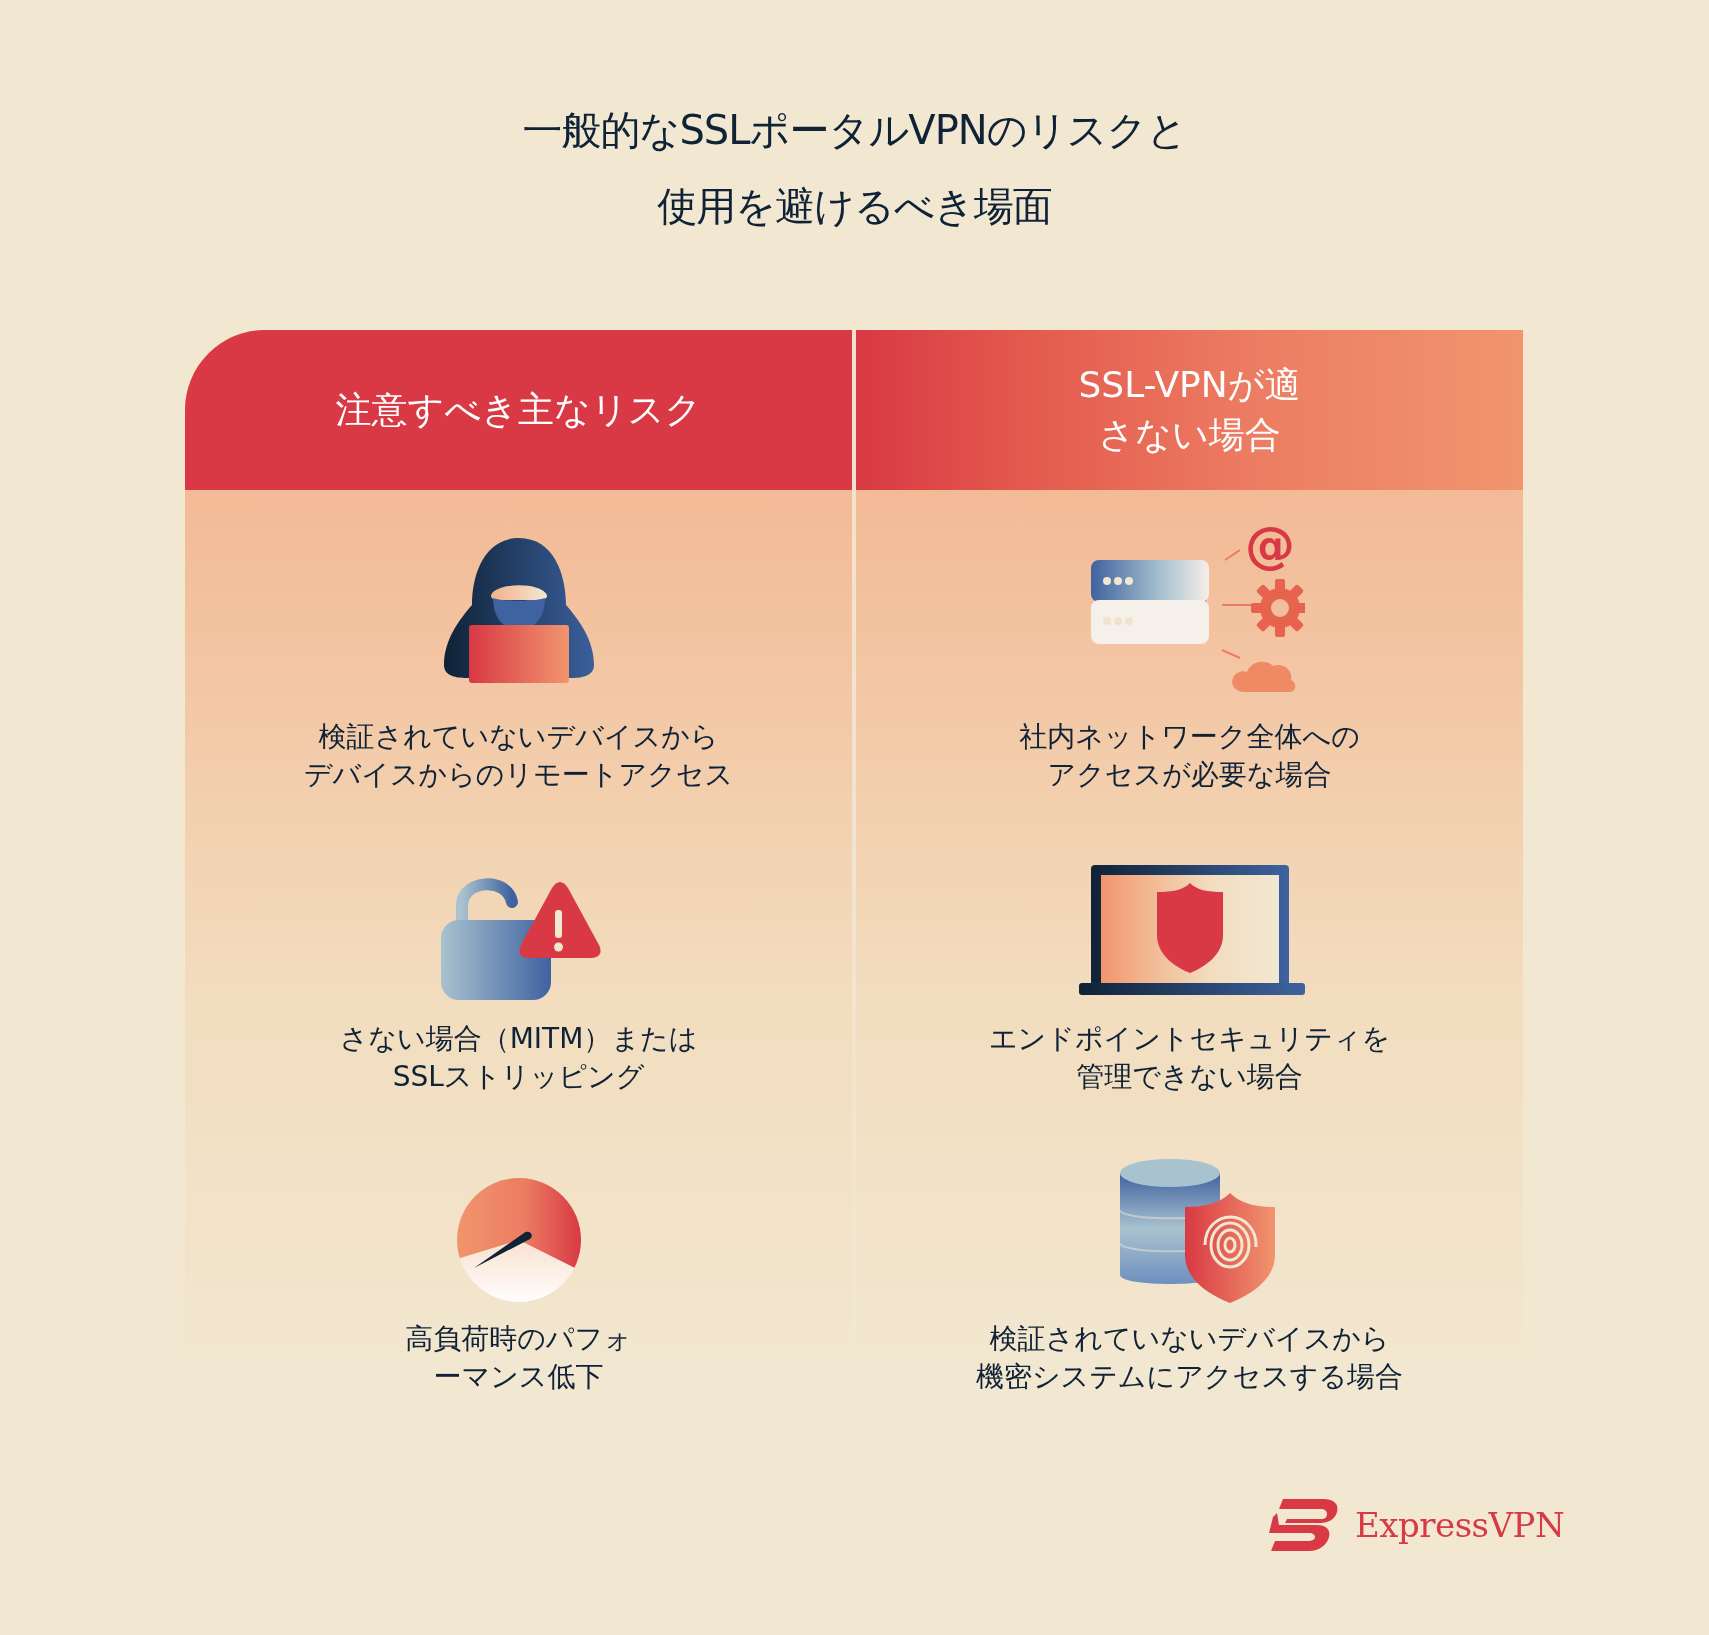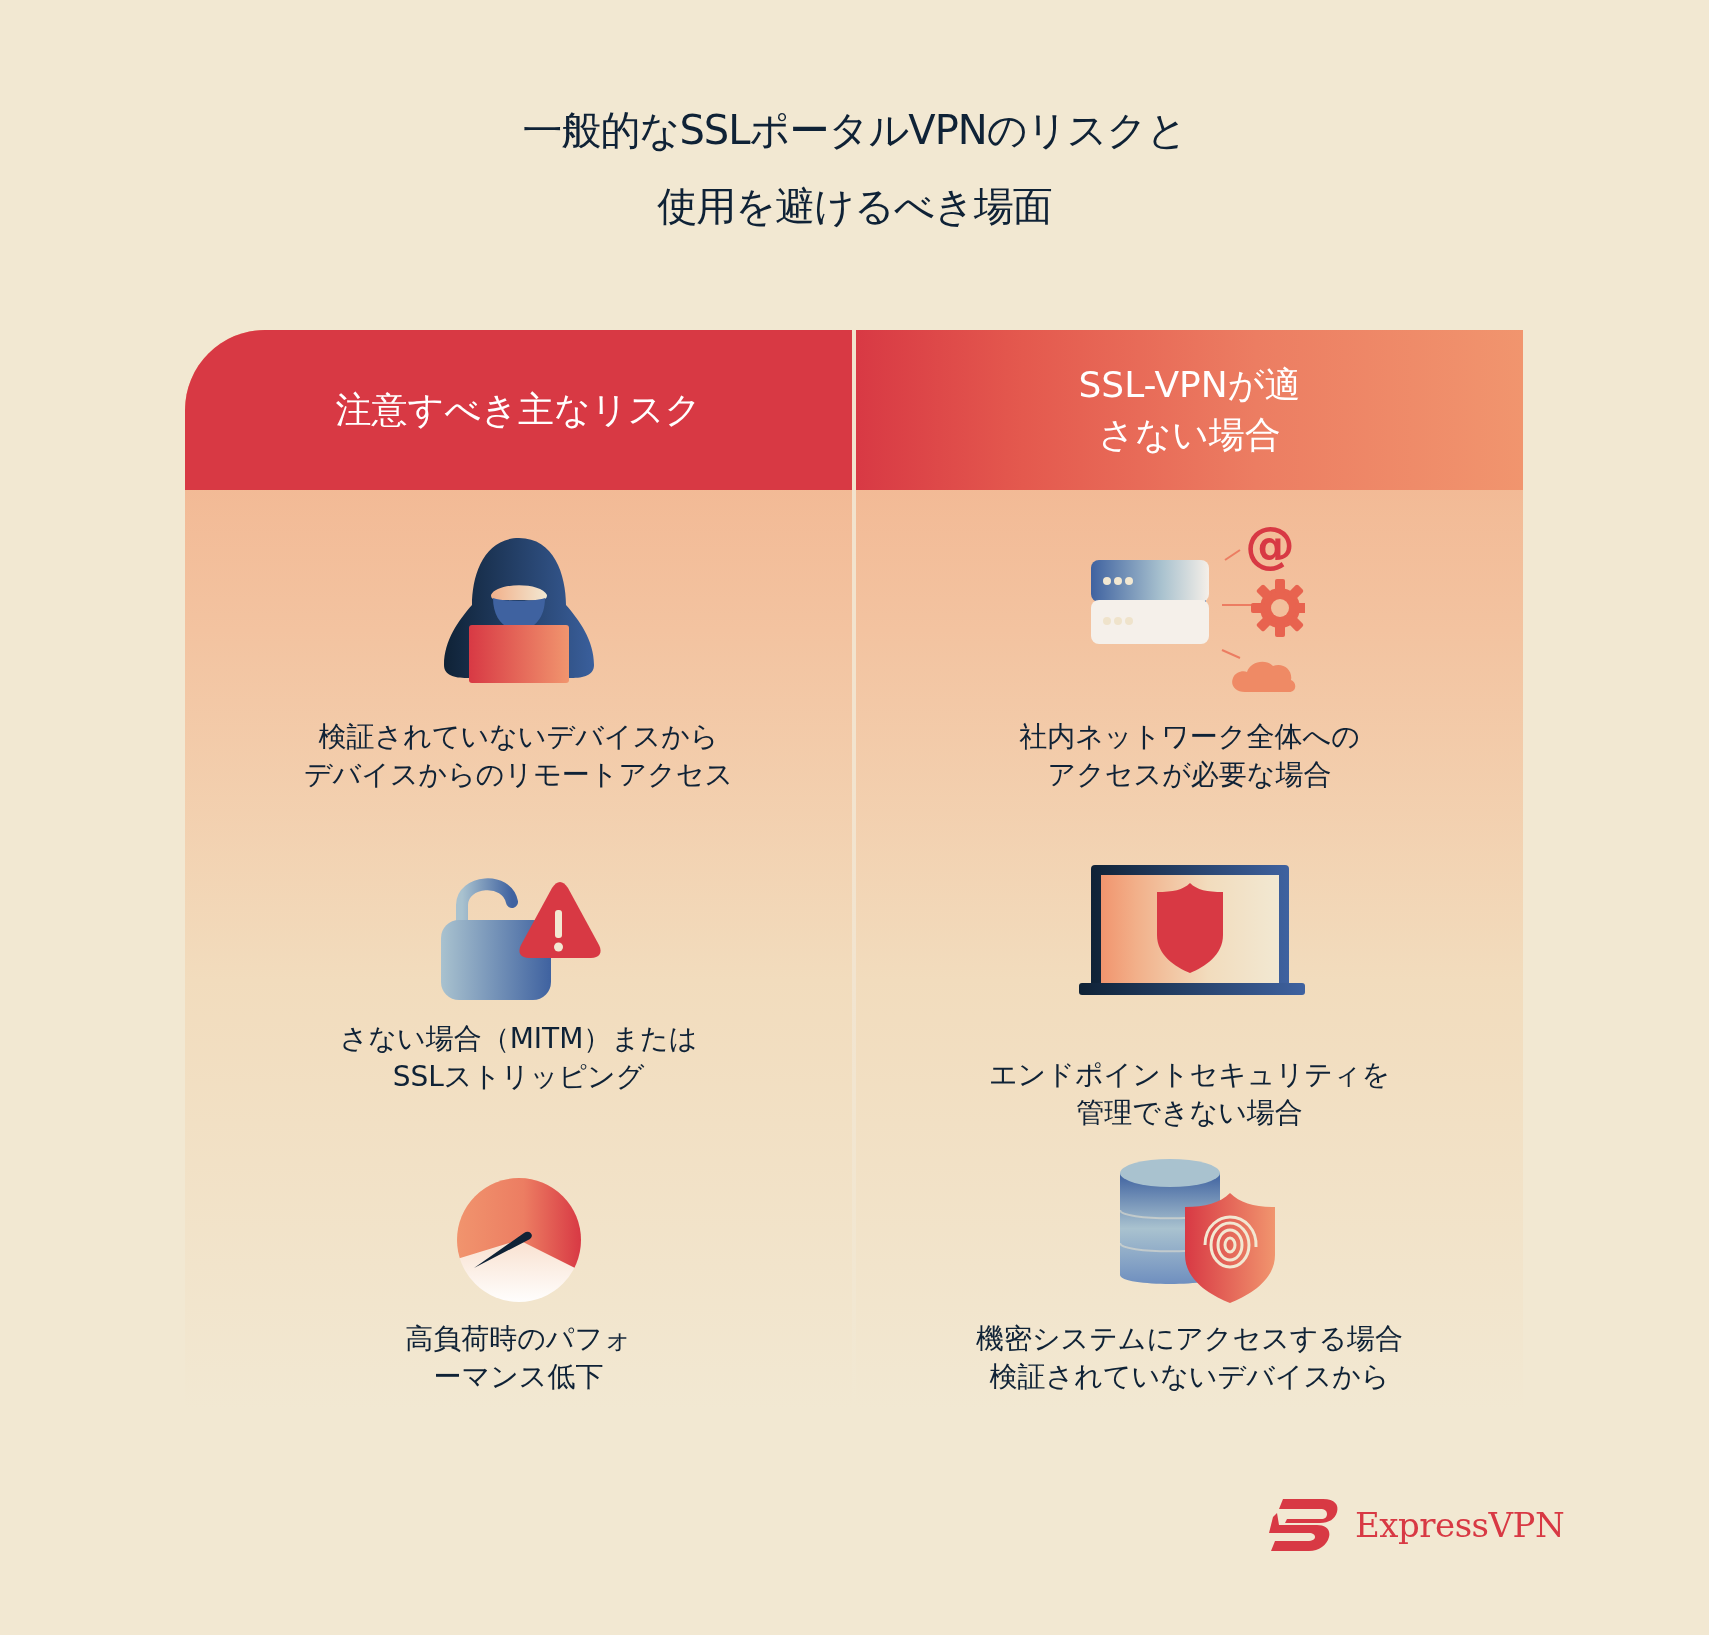--- a/index.html
+++ b/index.html
@@ -214,21 +214,21 @@
               <stop offset="0.2" stop-color="#f2b08a"></stop>
               <stop offset="0.6" stop-color="#f2dcbd"></stop>
               <stop offset="1" stop-color="#f2e8d2"></stop>
             </linearGradient>
         </defs>
         <rect x="30" y="10" width="198" height="130" rx="4" fill="url(#lapFrame)" transform="translate(-14,0)"></rect>
         <rect x="26" y="20" width="178" height="108" fill="url(#lapScreen)"></rect>
         <rect x="4" y="128" width="226" height="12" rx="3" fill="url(#lapFrame)"></rect>
         <path d="M115 28 C122 35 132 37 148 37 L148 80 C148 100 130 112 115 118 C100 112 82 100 82 80 L82 37 C98 37 108 35 115 28 Z" fill="#d83944"></path>
       </svg>
-      <div class="label" style="top:165px;margin-top:36px;">
+      <div class="label" style="top:165px;">
         <div>エンドポイントセキュリティを</div>
         <div>管理できない場合</div>
       </div>
     </div>
 
     <div class="item" style="top:815px;">
       <svg class="icon" style="top:0;" width="180" height="165" viewBox="0 0 180 165">
         <defs>
           <linearGradient id="dbBody" x1="0" x2="0" y1="0" y2="1">
               <stop offset="0" stop-color="#3f62a0"></stop>
@@ -246,22 +246,22 @@
         <ellipse cx="70" cy="28" rx="50" ry="14" fill="#a9c2cf"></ellipse>
         <path d="M130 48 C140 58 155 62 175 62 L175 110 C175 135 150 150 130 158 C110 150 85 135 85 110 L85 62 C105 62 120 58 130 48 Z" fill="url(#shieldGrad)"></path>
         <g fill="none" stroke="#f2e8d2" stroke-width="3">
           <ellipse cx="130" cy="100" rx="5" ry="7"></ellipse>
           <ellipse cx="130" cy="100" rx="12" ry="15"></ellipse>
           <ellipse cx="130" cy="100" rx="19" ry="22"></ellipse>
           <path d="M105 100 C105 80 120 72 130 72 C145 72 157 85 156 102"></path>
         </g>
       </svg>
       <div class="label" style="top:175px;">
+        <div>検証されていないデバイスから</div>
         <div>機密システムにアクセスする場合</div>
-        <div>検証されていないデバイスから</div>
       </div>
     </div>
   </div>
 </div>
 
 <div class="logo">
   <svg width="74" height="52" viewBox="0 0 74 52">
     <path d="M18 0 L58 0 C70 0 74 6 72 13 C70 20 64 24 55 24 L20 24 L22 20 L56 20 C60 20 62 18 62 15 C62 12 60 10 55 10 L14 10 Z" fill="#d83944"></path>
     <path d="M8 18 L12 14 L14 26 L52 26 C60 26 66 30 64 38 C62 46 54 52 44 52 L6 52 L10 42 L42 42 C48 42 50 40 50 38 C50 36 48 34 44 34 L4 34 Z" fill="#d83944"></path>
   </svg>

